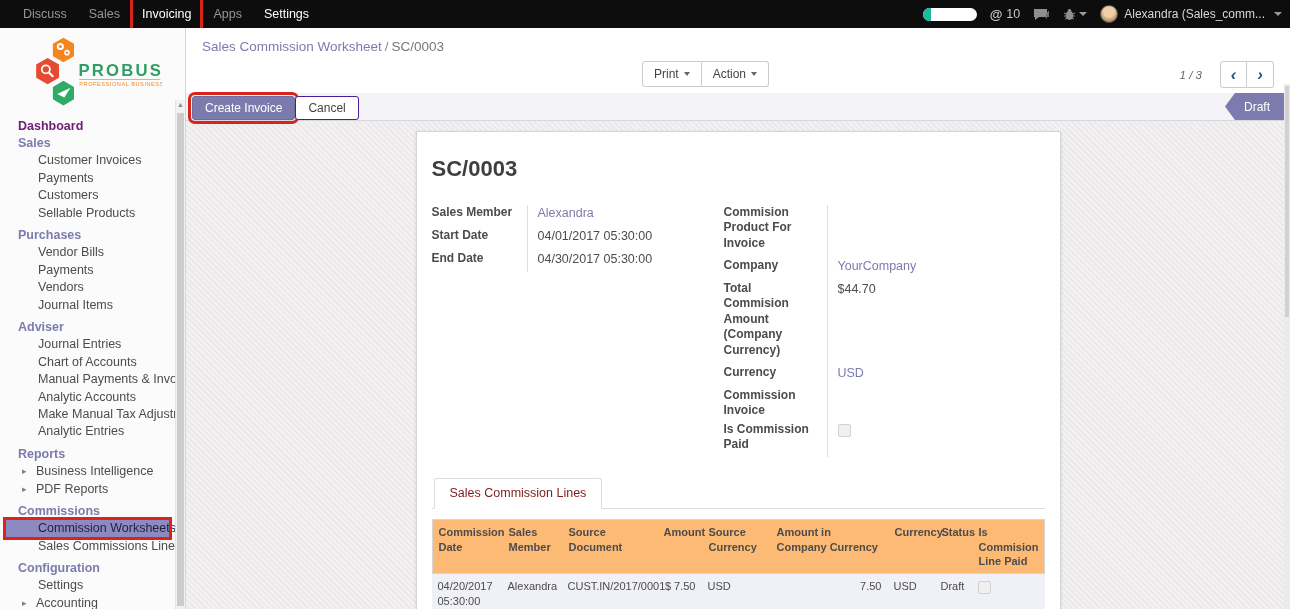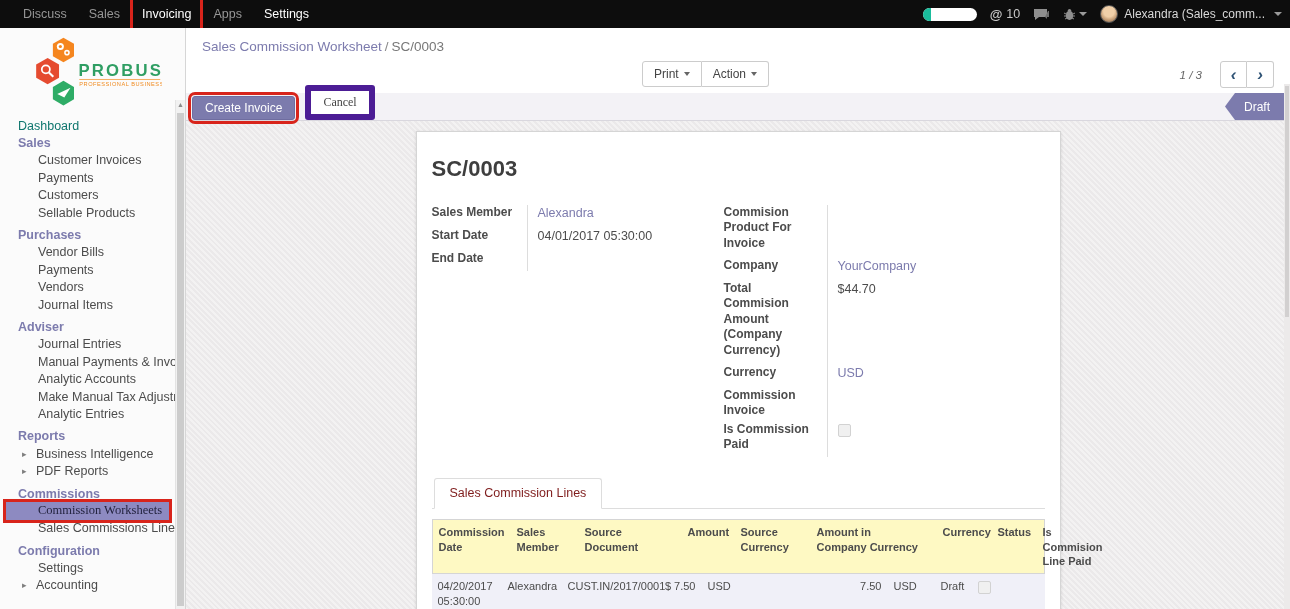--- a/index.html
+++ b/index.html
@@ -29,26 +29,26 @@
   
   .app-body { display:flex; height:581px; }
 
   
   .sidebar { width:186px; flex:none; background:#fbfbfb; border-right:1px solid #d6d6d6;
              position:relative; overflow:hidden; }
   .logo-wrap { padding:7px 0 2px 30px; }
   .menu { font-size:12.5px; margin-top:2px; }
   .m-row { height:17.4px; display:flex; align-items:center; color:#4c4c4c; cursor:pointer; white-space:nowrap; }
   .m-sec { color:#7c7bad; font-weight:bold; padding-left:18px; margin-top:5px; }
-  .m-top { color:#0f766e; font-weight:normal; padding-left:18px;text-align:center; }
+  .m-top { color:#701a75; font-weight:bold; padding-left:18px;text-align:center; }
   .m-item { padding-left:38px; }
   .m-exp { padding-left:22px; }
   .m-exp .arrow { color:#7e7e7e; font-size:9px; width:14px; display:inline-block; }
   .m-sel { background:#8d8ac1; color:#23233f; margin-left:6px; margin-right:16px;
-           padding-left:32px; outline:3px solid #d8241b;font-family:Liberation Serif, serif; }
+           padding-left:32px; outline:3px solid #d8241b; }
   .side-scroll { position:absolute; top:72px; right:0; bottom:0; width:10px;
                  background:#f1f1f1; border-left:1px solid #e3e3e3; }
   .side-scroll .up { position:absolute; top:1px; left:0; right:0; text-align:center;
                      font-size:7px; color:#8a8a8a; }
   .side-scroll .thumb { position:absolute; top:13px; bottom:3px; left:1px; right:1px; background:#cccccc; }
 
   
   .content { flex:1; display:flex; flex-direction:column; background:#fff; position:relative; overflow:hidden; }
   .control-panel { background:#fff; padding:9px 14px 0 16px; }
   .breadcrumb { font-size:13.5px; line-height:20px; }
@@ -70,22 +70,22 @@
           font-size:17px; font-weight:bold; display:flex; align-items:center; justify-content:center;
           cursor:pointer; }
   .pbtn.prev { border-radius:3px 0 0 3px; }
   .pbtn.next { border-radius:0 3px 3px 0; border-left:none; }
 
   .statusbar { height:28px; background:#f3f2f6; border-bottom:1px solid #d9d7de;
                display:flex; align-items:flex-end; padding-left:6px; position:relative; flex:none; }
   .btn-primary { background:#7c7bad; border:1px solid #6f6da0; color:#fff; font-size:12px;
                  padding:4px 12px; border-radius:3px; cursor:pointer;
                  outline:3px solid #d8241b; outline-offset:1px; }
-  .btn-cancel { background:#fff; border:6px solid #4c1d95; color:#444; font-size:12px;
-                padding:4px 12px; border-radius:3px; margin-left:10px; cursor:pointer;font-family:Liberation Serif, serif; }
+  .btn-cancel { background:#fff; border:1px solid #4c1d95; color:#444; font-size:12px;
+                padding:4px 12px; border-radius:3px; cursor:pointer; }
   .status-draft { position:absolute; right:6px; top:0; bottom:0; background:#7c7bad; color:#fff;
                   font-size:12px; display:flex; align-items:center; padding:0 14px 0 19px;
                   clip-path:polygon(10px 0, 100% 0, 100% 100%, 10px 100%, 0 50%); }
 
   .form-area { flex:1; overflow:hidden; padding-top:10px;
                background-color:#ebe9ea;
                background-image:repeating-linear-gradient(45deg, rgba(255,255,255,.4) 0 2px, transparent 2px 4px); }
   .sheet { width:645px; margin:0 auto; background:#fff; border:1px solid #d5d5d5;
            box-shadow:0 1px 3px rgba(0,0,0,.12); min-height:466px; padding:22px 15px 8px; }
   .sheet-title { font-size:22px; font-weight:bold; color:#3e3e3e; margin:2px 0 22px; }
@@ -103,22 +103,22 @@
   .link { color:#7c7bad; cursor:pointer; }
   .cb { display:inline-block; width:13px; height:13px; background:#f0f0f0;
         border:1px solid #d2d2d2; border-radius:2px; vertical-align:middle; }
 
   .notebook { margin-top:20px; }
   .tabbar { border-bottom:1px solid #ddd; display:flex; padding-left:2px; height:31px; }
   .tab { background:#fff; border:1px solid #ddd; border-bottom:1px solid #fff; border-radius:3px 3px 0 0;
          padding:7px 15px 0; font-size:12.5px; color:#7f1d1d; margin-bottom:-1px; cursor:pointer; }
 
   .ltable { margin-top:10px; --cols:70px 60px 95px 45px 68px 118px 47px 37px 73px; }
-  .thead { display:grid; grid-template-columns:var(--cols); background:#fef9c3;
-           border:1px solid #d5d5d5;gap:8px; }
+  .thead { display:grid; grid-template-columns:var(--cols); background:#fdba74;
+           border:1px solid #d5d5d5; }
   .th { font-size:11px; font-weight:bold; color:#4c4c4c; padding:5px 6px; line-height:1.3; }
   .trow { display:grid; grid-template-columns:var(--cols); border-bottom:1px solid #ebebeb;
           cursor:pointer; }
   .trow.odd { background:#f0f0f8; }
   .td { font-size:11px; color:#4c4c4c; padding:5px 6px; line-height:1.3; overflow:visible; white-space:normal; }
   .td.num { text-align:right; white-space:nowrap; }
 
   .page-scroll { position:absolute; right:0; top:56px; bottom:0; width:6px; background:#eceaea; }
   .page-scroll .thumb { position:absolute; top:2px; left:1px; right:1px; height:44%; background:#d2d0d0; }
 </style>
@@ -192,20 +192,21 @@
         <div class="m-row m-item">Payments</div>
         <div class="m-row m-item">Customers</div>
         <div class="m-row m-item">Sellable Products</div>
         <div class="m-row m-sec">Purchases</div>
         <div class="m-row m-item">Vendor Bills</div>
         <div class="m-row m-item">Payments</div>
         <div class="m-row m-item">Vendors</div>
         <div class="m-row m-item">Journal Items</div>
         <div class="m-row m-sec">Adviser</div>
         <div class="m-row m-item">Journal Entries</div>
+        <div class="m-row m-item">Chart of Accounts</div>
         <div class="m-row m-item">Manual Payments &amp; Invoice...</div>
         <div class="m-row m-item">Analytic Accounts</div>
         <div class="m-row m-item">Make Manual Tax Adjustme...</div>
         <div class="m-row m-item">Analytic Entries</div>
         <div class="m-row m-sec">Reports</div>
         <div class="m-row m-exp">
             <span class="arrow">▸</span>
             <span>Business Intelligence</span>
           </div>
         <div class="m-row m-exp">
@@ -271,20 +272,21 @@
               <div class="g-row">
                 <span class="g-label">Sales Member</span>
                 <span class="g-value link">Alexandra</span>
               </div>
               <div class="g-row">
                 <span class="g-label">Start Date</span>
                 <span class="g-value">04/01/2017 05:30:00</span>
               </div>
               <div class="g-row">
                 <span class="g-label">End Date</span>
+                <span class="g-value">04/30/2017 05:30:00</span>
               </div>
             </div>
 
             <div class="group right">
               <span class="vline"></span>
               <div class="g-row">
                 <span class="g-label">Commision Product For Invoice</span>
               </div>
               <div class="g-row">
                 <span class="g-label">Company</span>

